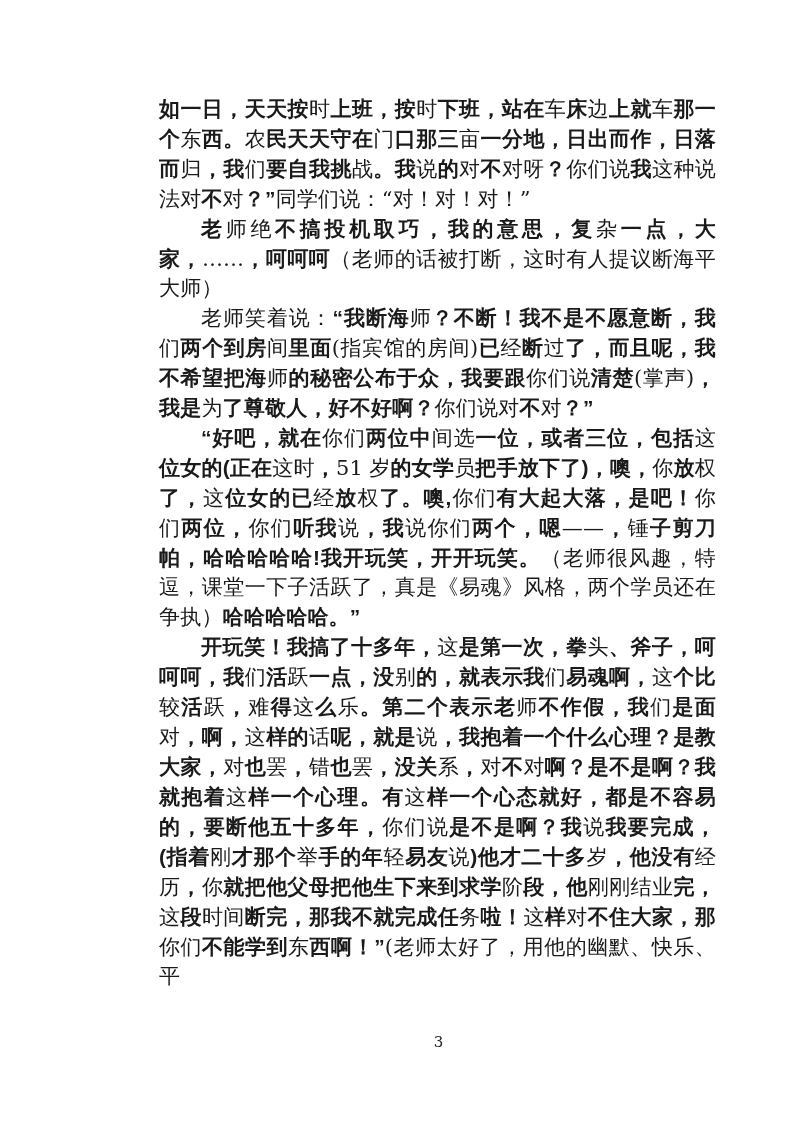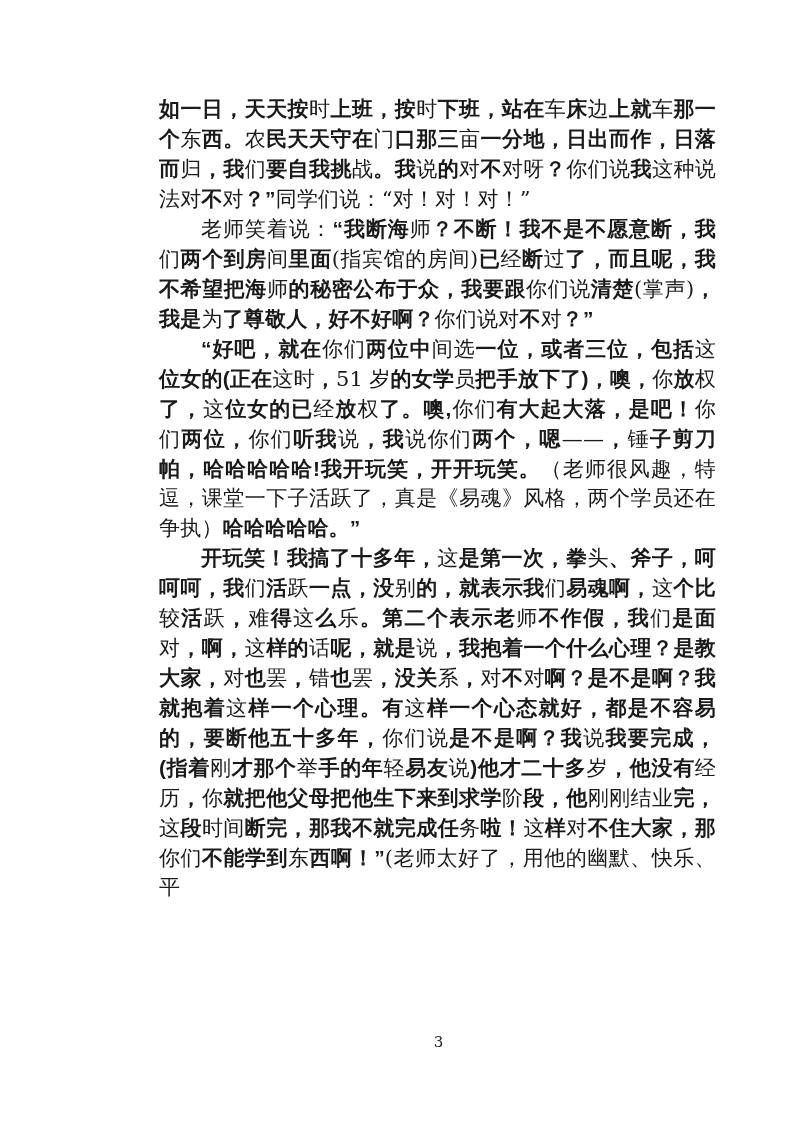--- a/index.html
+++ b/index.html
@@ -59,18 +59,19 @@
     font-size: 15px;
     color: #222222;
   }
 </style>
 </head>
 <body>
 
 <div class="page">
   <div class="text-block">
     <p class="para"><span class="b">如一日，天天按</span><span class="fb">时</span><span class="b">上班，按</span><span class="fb">时</span><span class="b">下班，站在</span><span class="fb">车</span><span class="b">床</span><span class="fb">边</span><span class="b">上就</span><span class="fb">车</span><span class="b">那一个</span><span class="fb">东</span><span class="b">西。</span><span class="fb">农</span><span class="b">民天天守在</span><span class="fb">门</span><span class="b">口那三</span><span class="fb">亩</span><span class="b">一分地，日出而作，日落而</span><span class="fb">归</span><span class="b">，我</span><span class="fb">们</span><span class="b">要自我挑</span><span class="fb">战</span><span class="b">。我</span><span class="fb">说</span><span class="b">的</span><span class="fb">对</span><span class="b">不</span><span class="fb">对呀</span><span class="b">？</span><span class="fb">你们说</span><span class="b">我</span><span class="fb">这种说法对</span><span class="b">不</span><span class="fb">对</span><span class="b">？”</span><span class="r">同学们说：“对！对！对！”</span></p>
+    <p class="para indent"><span class="b">老</span><span class="fb">师绝</span><span class="b">不搞投机取巧，我的意思，复</span><span class="fb">杂</span><span class="b">一点，大家，</span><span class="fb">……</span><span class="b">，呵呵呵</span><span class="r">（老师的话被打断，这时有人提议断海平大师）</span></p>
     <p class="para indent"><span class="r">老师笑着说：</span><span class="b">“我断海</span><span class="fb">师</span><span class="b">？不断！我不是不愿意断，我</span><span class="fb">们</span><span class="b">两个到房</span><span class="fb">间</span><span class="b">里面</span><span class="r">(指宾馆的房间)</span><span class="b">已</span><span class="fb">经</span><span class="b">断</span><span class="fb">过</span><span class="b">了，而且呢，我不希望把海</span><span class="fb">师</span><span class="b">的秘密公布于众，我要跟</span><span class="fb">你们说</span><span class="b">清楚</span><span class="r">(掌声)</span><span class="b">，我是</span><span class="fb">为</span><span class="b">了尊敬人，好不好啊？</span><span class="fb">你们说对</span><span class="b">不</span><span class="fb">对</span><span class="b">？”</span></p>
     <p class="para indent"><span class="b">“好吧，就在</span><span class="fb">你们</span><span class="b">两位中</span><span class="fb">间选</span><span class="b">一位，或者三位，包括</span><span class="fb">这</span><span class="b">位女的(正在</span><span class="fb">这时</span><span class="b">，</span><span class="fb">51</span><span class="b"> </span><span class="fb">岁</span><span class="b">的女学</span><span class="fb">员</span><span class="b">把手放下了)，噢，</span><span class="fb">你</span><span class="b">放</span><span class="fb">权</span><span class="b">了，</span><span class="fb">这</span><span class="b">位女的已</span><span class="fb">经</span><span class="b">放</span><span class="fb">权</span><span class="b">了。噢,</span><span class="fb">你们</span><span class="b">有大起大落，是吧！</span><span class="fb">你们</span><span class="b">两位，</span><span class="fb">你们</span><span class="b">听我</span><span class="fb">说</span><span class="b">，我</span><span class="fb">说你们</span><span class="b">两个，嗯</span><span class="fb">——</span><span class="b">，</span><span class="fb">锤</span><span class="b">子剪刀帕，哈哈哈哈哈!我开玩笑，开开玩笑。</span><span class="r">（老师很风趣，特逗，课堂一下子活跃了，真是《易魂》风格，两个学员还在争执）</span><span class="b">哈哈哈哈哈。”</span></p>
     <p class="para indent"><span class="b">开玩笑！我搞了十多年，</span><span class="fb">这</span><span class="b">是第一次，拳</span><span class="fb">头</span><span class="b">、斧子，呵呵呵，我</span><span class="fb">们</span><span class="b">活</span><span class="fb">跃</span><span class="b">一点，没</span><span class="fb">别</span><span class="b">的，就表示我</span><span class="fb">们</span><span class="b">易魂啊，</span><span class="fb">这</span><span class="b">个比</span><span class="fb">较</span><span class="b">活</span><span class="fb">跃</span><span class="b">，</span><span class="fb">难</span><span class="b">得</span><span class="fb">这</span><span class="b">么</span><span class="fb">乐</span><span class="b">。第二个表示老</span><span class="fb">师</span><span class="b">不作假，我</span><span class="fb">们</span><span class="b">是面</span><span class="fb">对</span><span class="b">，啊，</span><span class="fb">这</span><span class="b">样的</span><span class="fb">话</span><span class="b">呢，就是</span><span class="fb">说</span><span class="b">，我抱着一个什么心理？是教大家，</span><span class="fb">对</span><span class="b">也</span><span class="fb">罢</span><span class="b">，</span><span class="fb">错</span><span class="b">也</span><span class="fb">罢</span><span class="b">，没关</span><span class="fb">系</span><span class="b">，</span><span class="fb">对</span><span class="b">不</span><span class="fb">对</span><span class="b">啊？是不是啊？我就抱着</span><span class="fb">这</span><span class="b">样一个心理。有</span><span class="fb">这</span><span class="b">样一个心态就好，都是不容易的，要断他五十多年，</span><span class="fb">你们说</span><span class="b">是不是啊？我</span><span class="fb">说</span><span class="b">我要完成，(指着</span><span class="fb">刚</span><span class="b">才那个</span><span class="fb">举</span><span class="b">手的年</span><span class="fb">轻</span><span class="b">易友</span><span class="fb">说</span><span class="b">)他才二十多</span><span class="fb">岁</span><span class="b">，他没有</span><span class="fb">经历</span><span class="b">，</span><span class="fb">你</span><span class="b">就把他父母把他生下来到求学</span><span class="fb">阶</span><span class="b">段，他</span><span class="fb">刚刚结业</span><span class="b">完，</span><span class="fb">这</span><span class="b">段</span><span class="fb">时间</span><span class="b">断完，那我不就完成任</span><span class="fb">务</span><span class="b">啦！</span><span class="fb">这</span><span class="b">样</span><span class="fb">对</span><span class="b">不住大家，那</span><span class="fb">你们</span><span class="b">不能学到</span><span class="fb">东</span><span class="b">西啊！”</span><span class="r">(老师太好了，用他的幽默、快乐、平</span></p>
   </div>
   <div class="page-num">3</div>
 </div>
 
 </body></html>

